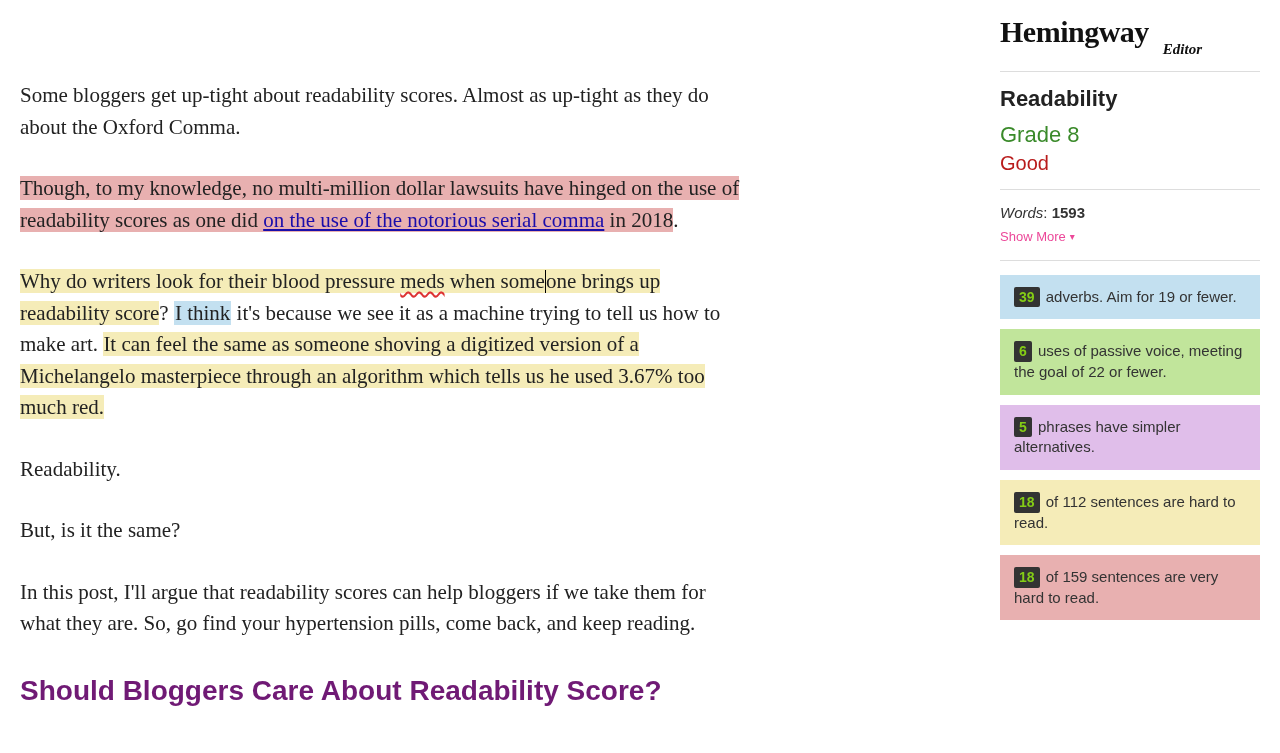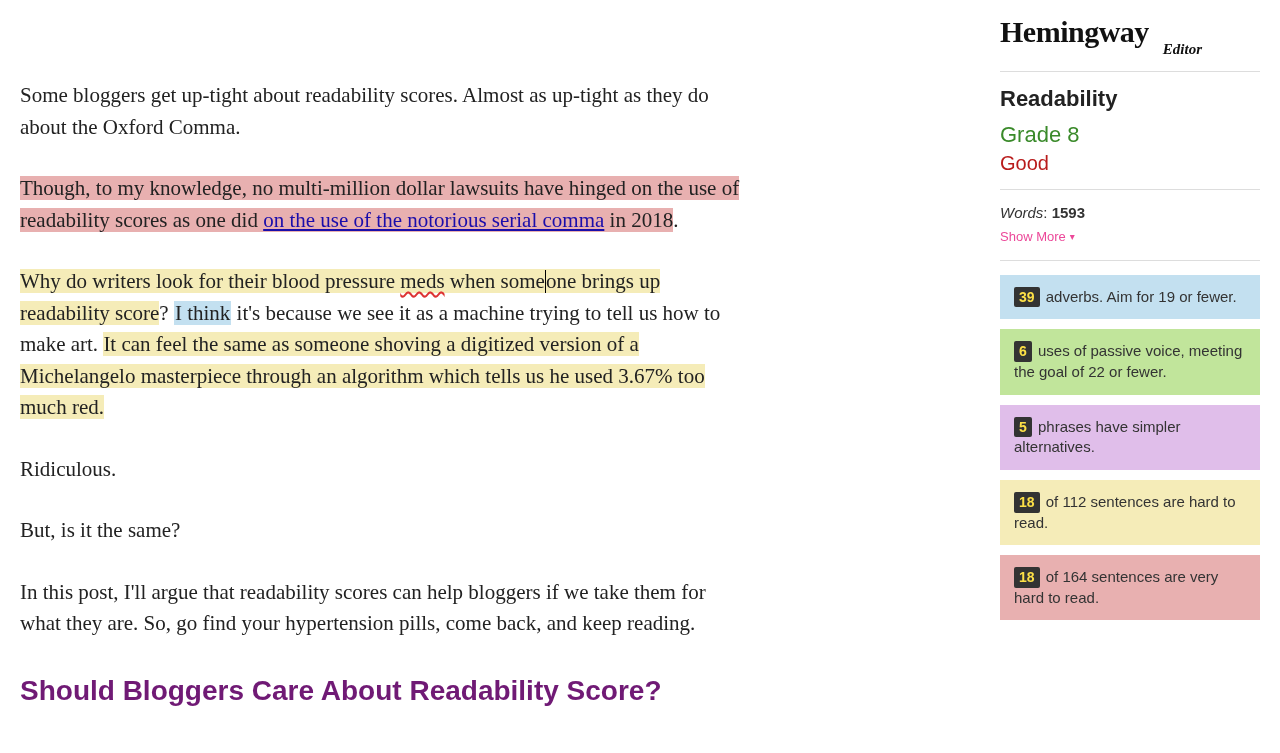--- a/index.html
+++ b/index.html
@@ -89,21 +89,21 @@
   .stat-card {
     padding: 12px 14px;
     margin-bottom: 10px;
     font-size: 15px;
     line-height: 1.35;
     color: #333;
   }
   .stat-card .badge {
     display: inline-block;
     background: #333;
-    color: #fde047;
+    color: #84cc16;
     font-weight: 700;
     padding: 1px 5px;
     border-radius: 2px;
     font-size: 14px;
     margin-right: 2px;
   }
   .c-adverb  { background: #c3e0f0; }
   .c-passive { background: #c1e59b; }
   .c-complex { background: #e0beea; }
   .c-hard    { background: #f5ecb8; }
@@ -117,21 +117,21 @@
   <p>Some bloggers get up-tight about readability scores. Almost as up-tight as they do about the Oxford Comma.</p>
 
   <p>
     <span class="hl-veryhard"><span>Though, to my knowledge, no multi-million dollar lawsuits have hinged on the use of readability scores as one did </span><a href="#">on the use of the notorious serial comma</a><span> in 2018</span></span><span>.</span>
   </p>
 
   <p>
     <span class="hl-hard"><span>Why do writers look for their blood pressure </span><span class="spellerr">meds</span><span> when some</span><span class="cursor-caret"></span><span>one brings up readability score</span></span><span>? </span><span class="hl-qualifier">I think</span><span> it's because we see it as a machine trying to tell us how to make art. </span><span class="hl-hard">It can feel the same as someone shoving a digitized version of a Michelangelo masterpiece through an algorithm which tells us he used 3.67% too much red.</span>
   </p>
 
-  <p>Ridiculous.</p>
+  <p>Readability.</p>
 
   <p>But, is it the same?</p>
 
   <p>In this post, I'll argue that readability scores can help bloggers if we take them for what they are. So, go find your hypertension pills, come back, and keep reading.</p>
 
   <h2 class="section-heading">Should Bloggers Care About Readability Score?</h2>
 
 </div>
 
 <aside class="sidebar">
@@ -168,16 +168,16 @@
 
   <div class="stat-card c-complex">
     <span class="badge">5</span><span> phrases have simpler alternatives.</span>
   </div>
 
   <div class="stat-card c-hard">
     <span class="badge">18</span><span> of 112 sentences are hard to read.</span>
   </div>
 
   <div class="stat-card c-vhard">
-    <span class="badge">18</span><span> of 164 sentences are very hard to read.</span>
+    <span class="badge">18</span><span> of 159 sentences are very hard to read.</span>
   </div>
 
 </aside>
 
 </body></html>

